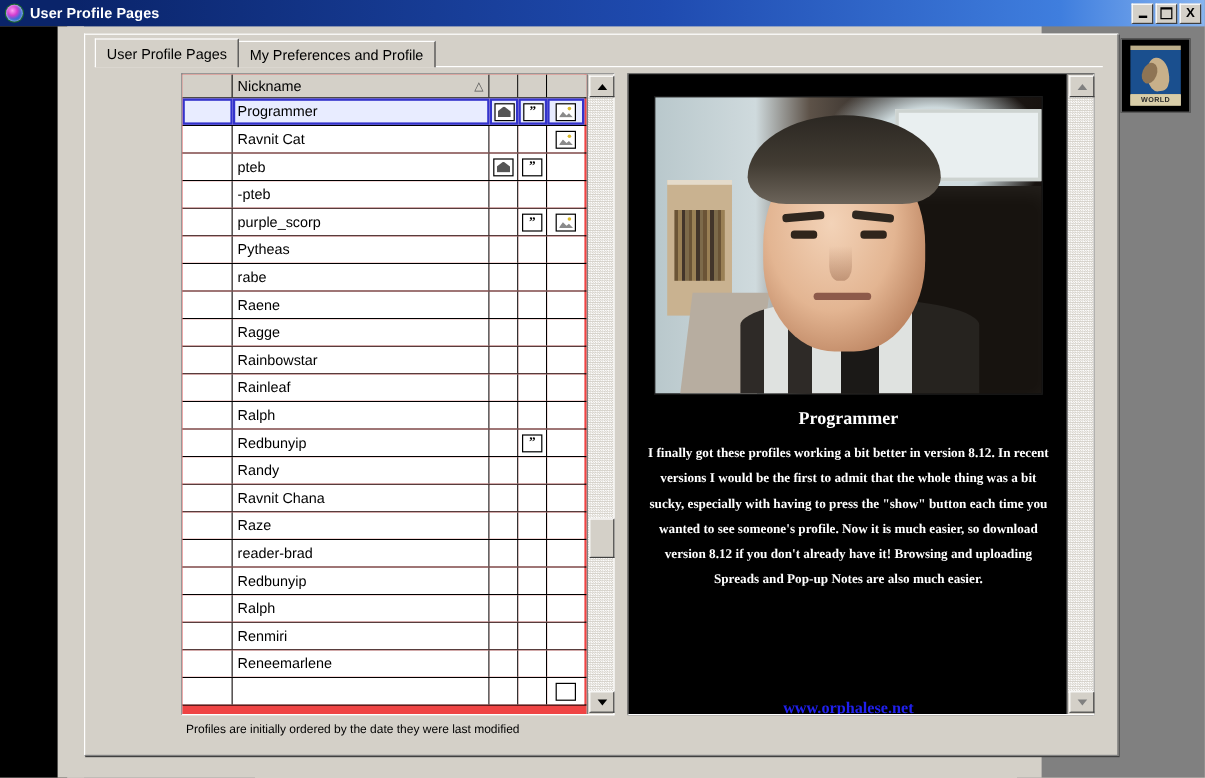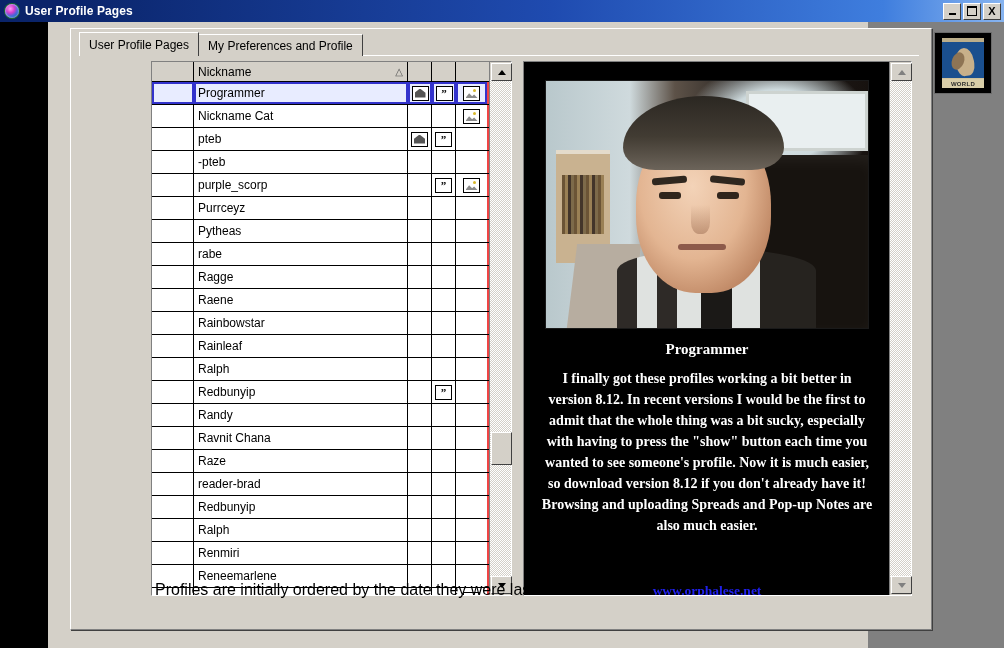--- a/index.html
+++ b/index.html
@@ -147,28 +147,28 @@
   .ph-eye{position:absolute;width:7%;height:2.6%;background:#30251c;border-radius:3px;top:45%;}
   .ph-eye.l{left:35%;}
   .ph-eye.r{left:53%;}
   .ph-nose{position:absolute;left:45%;top:50%;width:6%;height:12%;
      background:linear-gradient(to bottom,rgba(0,0,0,0) 0%,rgba(120,70,45,.35) 100%);border-radius:0 0 40% 40%;}
   .ph-mouth{position:absolute;left:41%;top:66%;width:15%;height:2.4%;background:#8d5a4a;border-radius:4px;}
 
   .profname{position:absolute;left:0;right:0;top:279px;text-align:center;
     color:#fff;font-family:"Liberation Serif",serif;font-weight:bold;font-size:15px;}
   .profbody{position:absolute;left:16px;right:16px;top:306px;text-align:center;
-    color:#ffffff;font-family:"Liberation Serif",serif;font-weight:bold;font-size:14px;line-height:21px;}
+    color:#ffffff;font-family:"Liberation Serif",serif;font-weight:bold;font-size:11px;line-height:21px;}
   .proflink{position:absolute;left:0;right:0;top:519px;text-align:center;}
   .proflink a{color:#2020ee;font-family:"Liberation Serif",serif;font-weight:bold;font-size:13.5px;
     text-decoration:underline;}
 
   
-  .status{position:absolute;left:80px;top:552px;width:758px;height:18px;
-    font-size:16px;color:#000;display:flex;align-items:center;padding-left:4px;}
+  .status{position:absolute;left:80px;top:570px;width:758px;height:18px;
+    font-size:10px;color:#000;display:flex;align-items:center;padding-left:4px;}
 
   
   .thumb{position:absolute;left:934px;top:32px;width:56px;height:60px;background:#000;
     border:1px solid #6b6b6b;overflow:hidden;}
   .th-card{position:absolute;left:7px;top:5px;width:42px;height:50px;background:#1b3f7a;
     background:linear-gradient(to bottom,#bcae8a 0 4px,#1a4f8e 4px 40px,#cfc29c 40px 50px);}
   .th-fig{position:absolute;left:14px;top:10px;width:18px;height:28px;background:#c8b08a;
     border-radius:50% 50% 40% 40%;transform:rotate(-8deg);}
   .th-fig2{position:absolute;left:10px;top:14px;width:12px;height:18px;background:#8e7454;
     border-radius:50%;transform:rotate(22deg);}
@@ -247,21 +247,21 @@
                 <div class="ibtn">
                   <span class="ic-pic">
                     <i class="mnt"></i>
                     <i class="sun"></i>
                   </span>
                 </div>
               </div>
             </div>
             <div class="grow">
               <div class="gc c0"></div>
-              <div class="gc c1">Nickname Cat</div>
+              <div class="gc c1">Ravnit Cat</div>
               <div class="gc c2"></div>
               <div class="gc c3"></div>
               <div class="gc c4">
                 <div class="ibtn">
                   <span class="ic-pic">
                     <i class="mnt"></i>
                     <i class="sun"></i>
                   </span>
                 </div>
               </div>
@@ -301,49 +301,42 @@
                 <div class="ibtn">
                   <span class="ic-pic">
                     <i class="mnt"></i>
                     <i class="sun"></i>
                   </span>
                 </div>
               </div>
             </div>
             <div class="grow">
               <div class="gc c0"></div>
-              <div class="gc c1">Purrceyz</div>
-              <div class="gc c2"></div>
-              <div class="gc c3"></div>
-              <div class="gc c4"></div>
-            </div>
-            <div class="grow">
-              <div class="gc c0"></div>
               <div class="gc c1">Pytheas</div>
               <div class="gc c2"></div>
               <div class="gc c3"></div>
               <div class="gc c4"></div>
             </div>
             <div class="grow">
               <div class="gc c0"></div>
               <div class="gc c1">rabe</div>
               <div class="gc c2"></div>
               <div class="gc c3"></div>
               <div class="gc c4"></div>
             </div>
             <div class="grow">
               <div class="gc c0"></div>
+              <div class="gc c1">Raene</div>
+              <div class="gc c2"></div>
+              <div class="gc c3"></div>
+              <div class="gc c4"></div>
+            </div>
+            <div class="grow">
+              <div class="gc c0"></div>
               <div class="gc c1">Ragge</div>
-              <div class="gc c2"></div>
-              <div class="gc c3"></div>
-              <div class="gc c4"></div>
-            </div>
-            <div class="grow">
-              <div class="gc c0"></div>
-              <div class="gc c1">Raene</div>
               <div class="gc c2"></div>
               <div class="gc c3"></div>
               <div class="gc c4"></div>
             </div>
             <div class="grow">
               <div class="gc c0"></div>
               <div class="gc c1">Rainbowstar</div>
               <div class="gc c2"></div>
               <div class="gc c3"></div>
               <div class="gc c4"></div>

